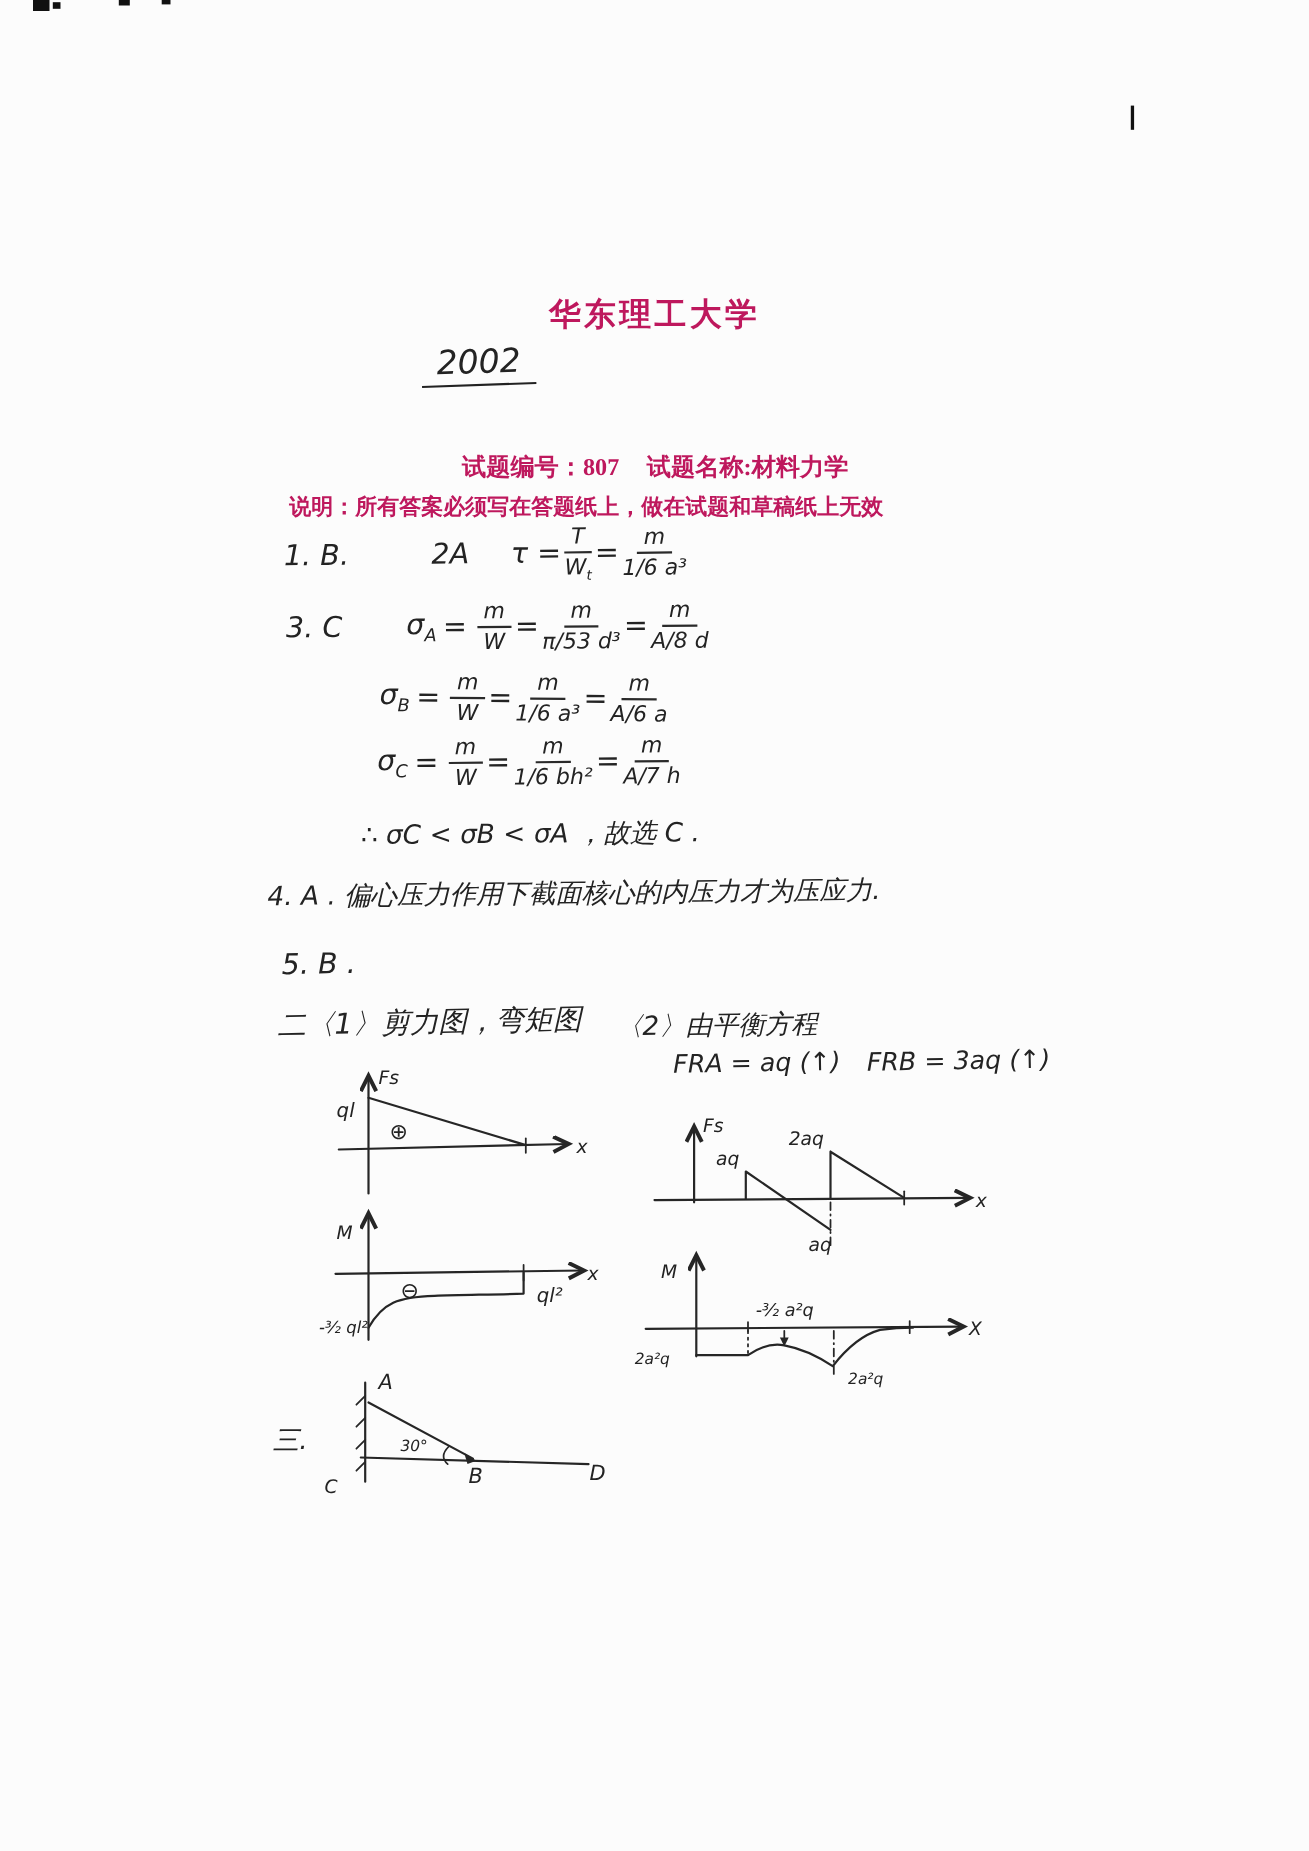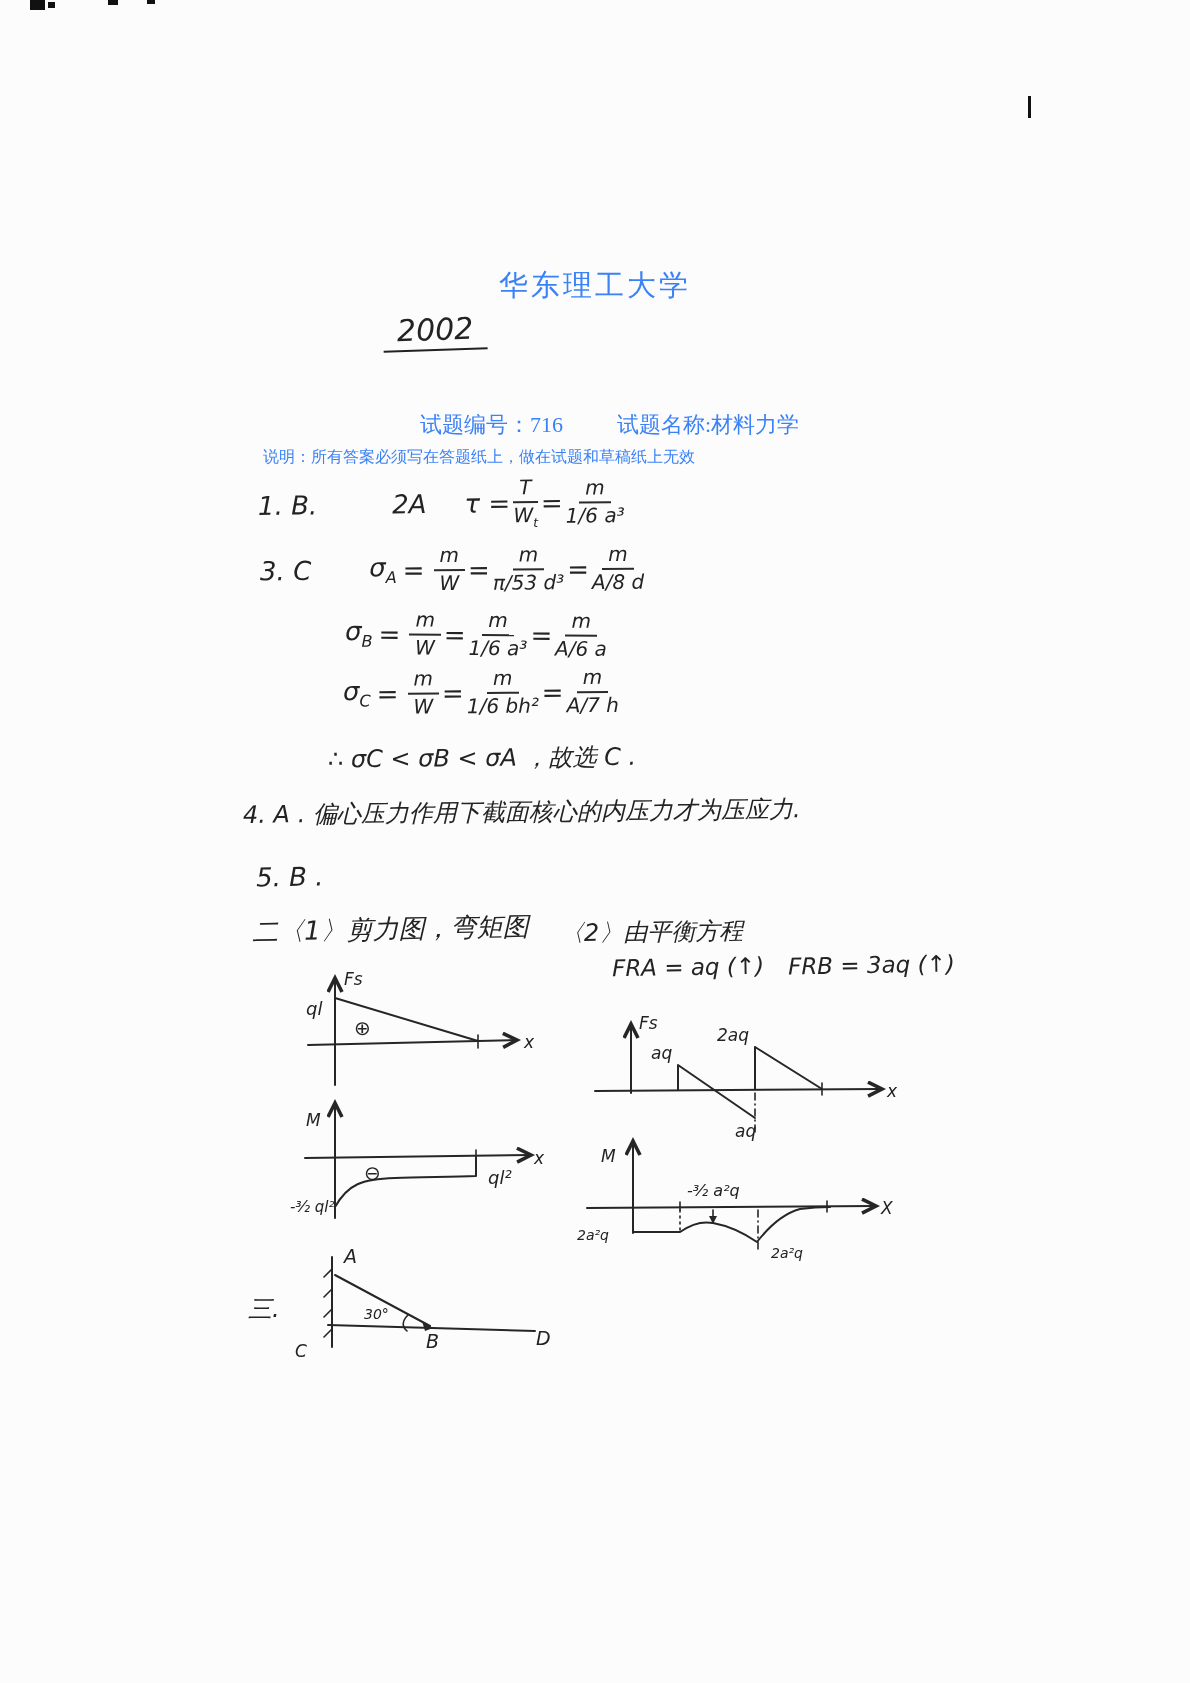--- a/index.html
+++ b/index.html
@@ -1,19 +1,19 @@
 <!DOCTYPE html>
 <html><head>
 <meta charset="utf-8">
 <style>
   html,body{margin:0;padding:0;background:#e8e8e8;}
   .page{position:relative;width:1190px;height:1683px;background:#fcfcfc;overflow:hidden;
         font-family:"Liberation Sans",sans-serif;color:#1b1b1b;}
   .abs{position:absolute;}
-  .printed{font-family:"Liberation Serif","DejaVu Serif",serif;font-weight:400;color:#3b82f6;}
+  .printed{font-family:"Liberation Serif","DejaVu Serif",serif;font-weight:700;color:#be185d;}
   .hw{font-family:"DejaVu Sans",sans-serif;font-style:italic;color:#232323;}
   .row{display:flex;align-items:center;}
   .frac{display:inline-flex;flex-direction:column;align-items:center;line-height:1.08;
         vertical-align:middle;margin:0 3px;font-size:20px;}
   .frac .fn{padding:0 6px 2px;border-bottom:2px solid #2a2a2a;}
   .frac .fd{padding-top:2px;}
   .sb{font-size:0.62em;vertical-align:-0.4em;}
   .year{border-bottom:2px solid #222;padding:0 14px 2px;transform:rotate(-2deg);}
   svg{overflow:visible;}
   svg text{font-family:"DejaVu Sans",sans-serif;font-style:italic;fill:#232323;}
@@ -31,24 +31,24 @@
   <div class="artifact abs" style="left:108px;top:0;width:10px;height:5px;"></div>
   <div class="artifact abs" style="left:147px;top:0;width:8px;height:4px;"></div>
   <div class="artifact abs" style="left:1028px;top:96px;width:3px;height:22px;"></div>
 
   <div class="abs printed" style="left:0;top:266px;width:1190px;text-align:center;font-size:29px;letter-spacing:3px;">华东理工大学</div>
 
   <div class="abs row" style="left:383px;top:312px;gap:6px;">
     <span class="hw year" style="font-size:30px;">2002</span>
   </div>
 
-  <div class="abs printed" style="left:420px;top:410px;font-size:22px;">试题编号：716</div>
-  <div class="abs printed" style="left:588px;top:410px;font-size:22px;margin-left:29px;">试题名称:材料力学</div>
-
-  <div class="abs printed" style="left:263px;top:447px;font-size:16px;">说明：所有答案必须写在答题纸上，做在试题和草稿纸上无效</div>
+  <div class="abs printed" style="left:420px;top:410px;font-size:22px;">试题编号：807</div>
+  <div class="abs printed" style="left:588px;top:410px;font-size:22px;">试题名称:材料力学</div>
+
+  <div class="abs printed" style="left:263px;top:447px;font-size:20px;">说明：所有答案必须写在答题纸上，做在试题和草稿纸上无效</div>
 
   <div class="abs row hw" style="left:258px;top:478px;font-size:26px;transform:rotate(-0.6deg);">
     <span>1. B.</span>
     <span style="width:75px;"></span>
     <span>2A</span>
     <span style="width:38px;"></span>
     <span>τ =</span>
     <span class="frac">
       <span class="fn">T</span>
       <span class="fd"><span>W</span><span class="sb">t</span></span>

